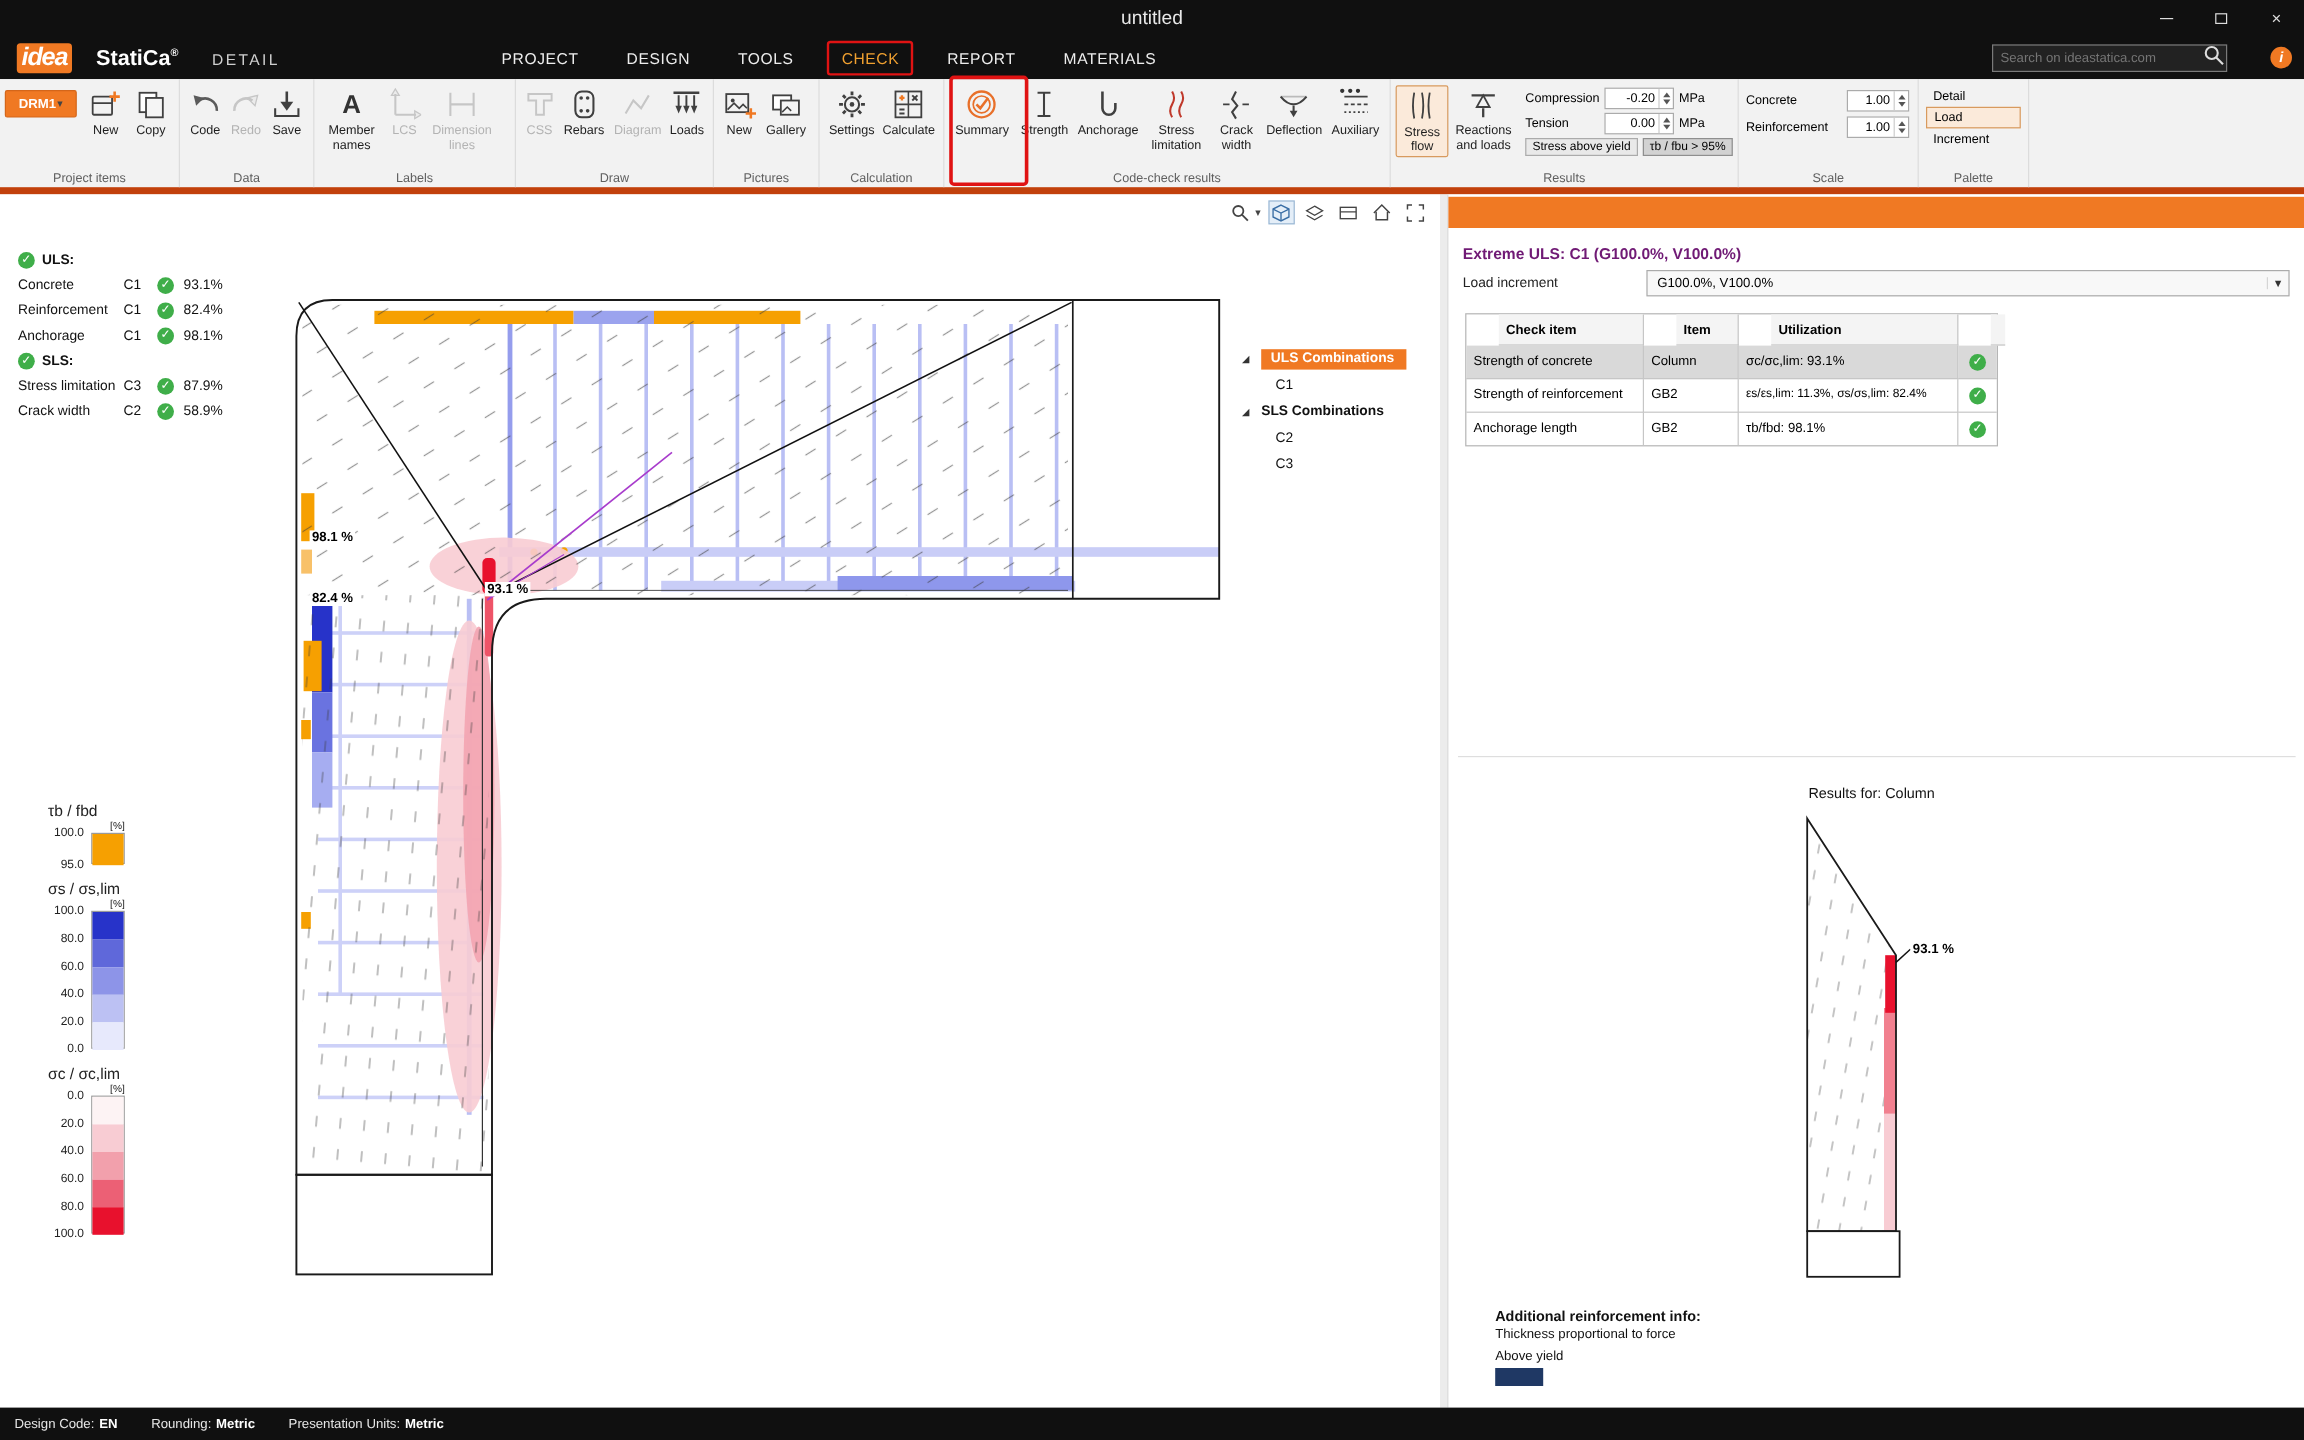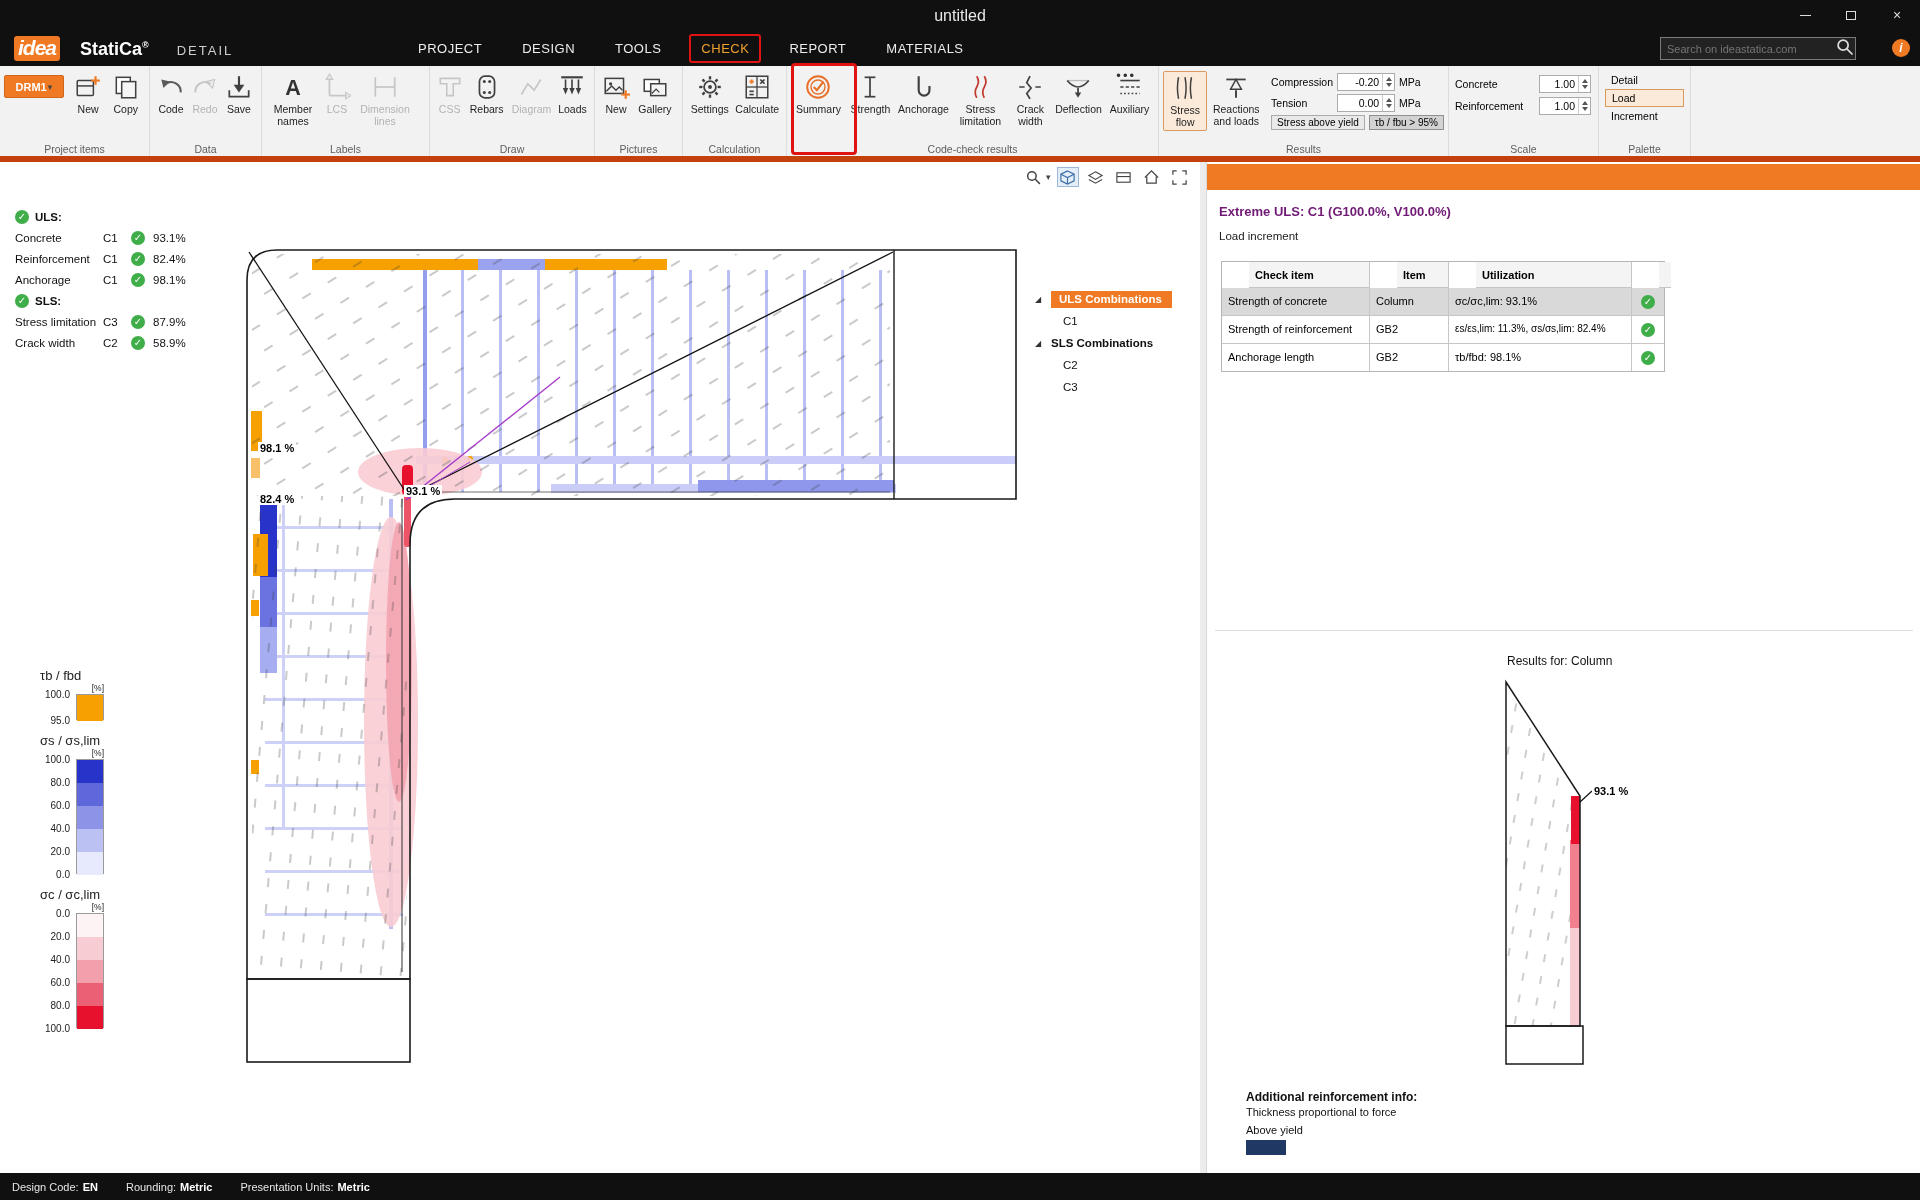--- a/index.html
+++ b/index.html
@@ -747,20 +747,24 @@
         <span>C3</span>
       </div>
   </div>
 
   <div class="vdivider"></div>
 
   <div class="panel">
     <div class="panel-accent"></div>
     <div class="p-extreme">Extreme ULS: C1 (G100.0%, V100.0%)</div>
     <div class="p-loadinc-label">Load increment</div>
+    <div class="p-dropdown">
+      <span>G100.0%, V100.0%</span>
+      <span class="dd-arrow">▼</span>
+    </div>
 
     <div class="ptable">
       <div class="prow phead">
         <div class="pcell">Check item</div>
         <div class="pcell">Item</div>
         <div class="pcell">Utilization</div>
         <div class="pcell"></div>
       </div>
       <div class="prow psel">
         <div class="pcell">Strength of concrete</div>

